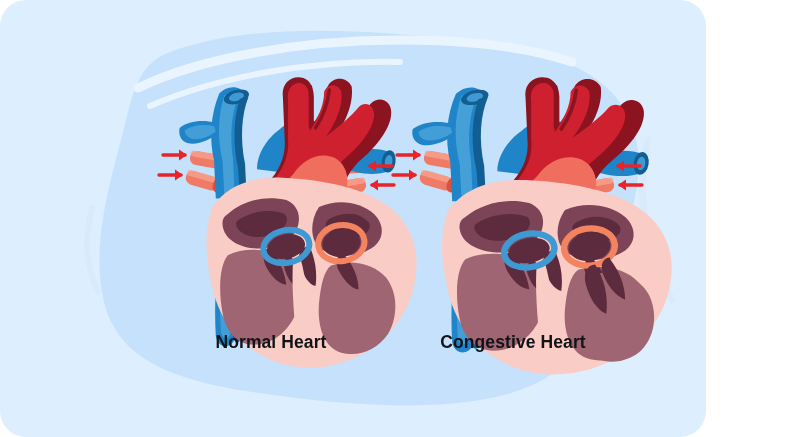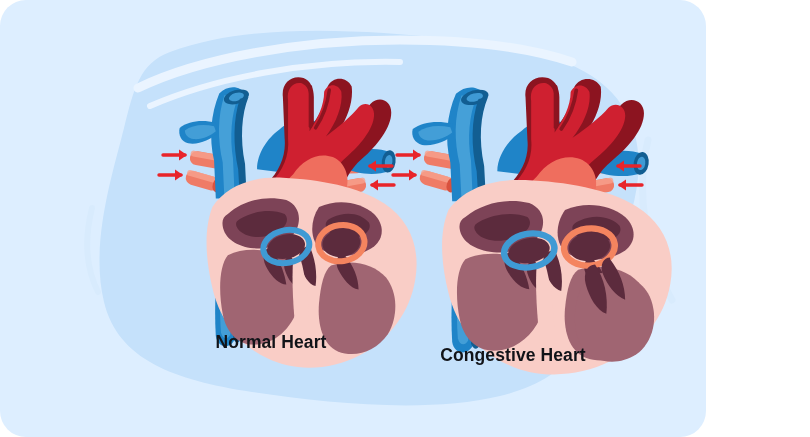--- a/index.html
+++ b/index.html
@@ -242,15 +242,15 @@
       </g>
       <g>
         <use href="#arrow-right" transform="translate(640,166) scale(-1,1)"></use>
         <use href="#arrow-right" transform="translate(642,185) scale(-1,1)"></use>
       </g>
     </g>
   </svg>
 
   <div class="label" id="label-normal" style="color: rgb(17, 19, 24);">Normal Heart</div>
 
-  <div class="label" id="label-congestive" style="color: rgb(17, 19, 24); margin-top: 13px;">Congestive Heart</div>
+  <div class="label" id="label-congestive" style="color: rgb(17, 19, 24);">Congestive Heart</div>
 
 </div>
 
 </body></html>

